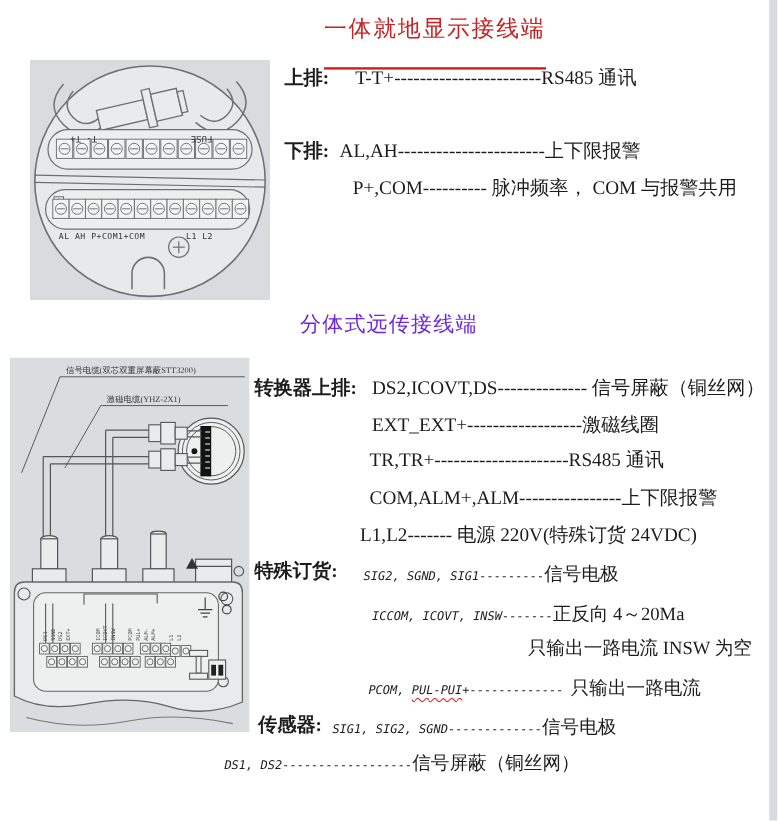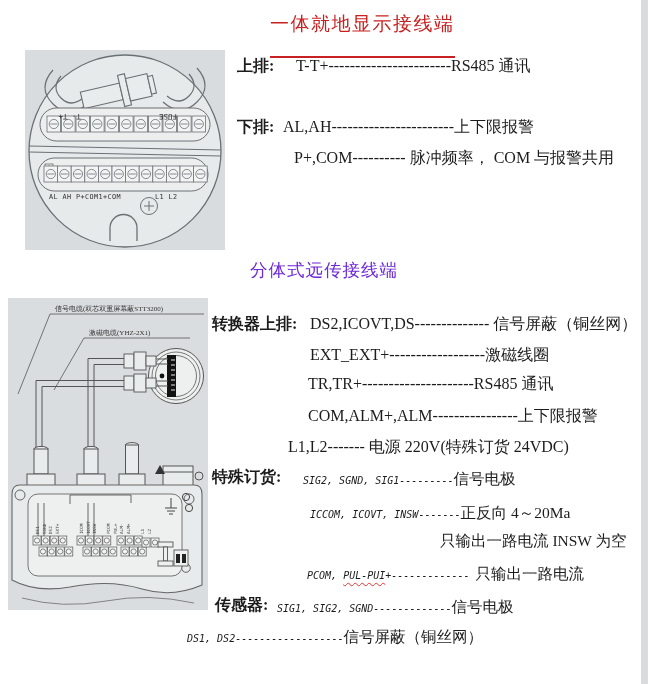--- a/index.html
+++ b/index.html
@@ -274,21 +274,21 @@
 
   <div class="l serif bold" style="left:212px;top:314px">转换器上排:</div>
   <div class="l" style="left:310px;top:314px"><span>DS2,ICOVT,DS</span><span>-------------- </span><span>信号屏蔽（铜丝网）</span></div>
 
   <div class="l" style="left:310px;top:345px"><span>EXT_EXT+</span><span>------------------</span><span>激磁线圈</span></div>
 
   <div class="l" style="left:308px;top:374px"><span>TR,TR+</span><span>---------------------</span><span>RS485 通讯</span></div>
 
   <div class="l" style="left:308px;top:406px"><span>COM,ALM+,ALM</span><span>----------------</span><span>上下限报警</span></div>
 
-  <div class="l" style="left:288px;top:437px"><span>L1,L2</span><span>------- </span><span>电源 220V(特殊订货 24VDC)</span></div>
+  <div class="l" style="left:300px;top:437px"><span>L1,L2</span><span>------- </span><span>电源 220V(特殊订货 24VDC)</span></div>
 
   <div class="l serif bold" style="left:212px;top:467px">特殊订货:</div>
   <div class="l" style="left:303px;top:469px"><span class="mono f135">SIG2, SGND, SIG1</span><span class="mono f135">---------</span><span class="serif f155">信号电极</span></div>
 
   <div class="l" style="left:310px;top:503px"><span class="mono f135">ICCOM, ICOVT, INSW</span><span class="mono f135">-------</span><span class="serif f155">正反向 4～20Ma</span></div>
 
   <div class="l f155" style="left:440px;top:531px">只输出一路电流 INSW 为空</div>
 
   <div class="l" style="left:307px;top:564px"><span class="mono f135">PCOM, </span><span class="mono f135 wavy">PUL-PUI</span><span class="mono f135">+</span><span class="mono f135">------------- </span><span class="serif f155">只输出一路电流</span></div>
 

